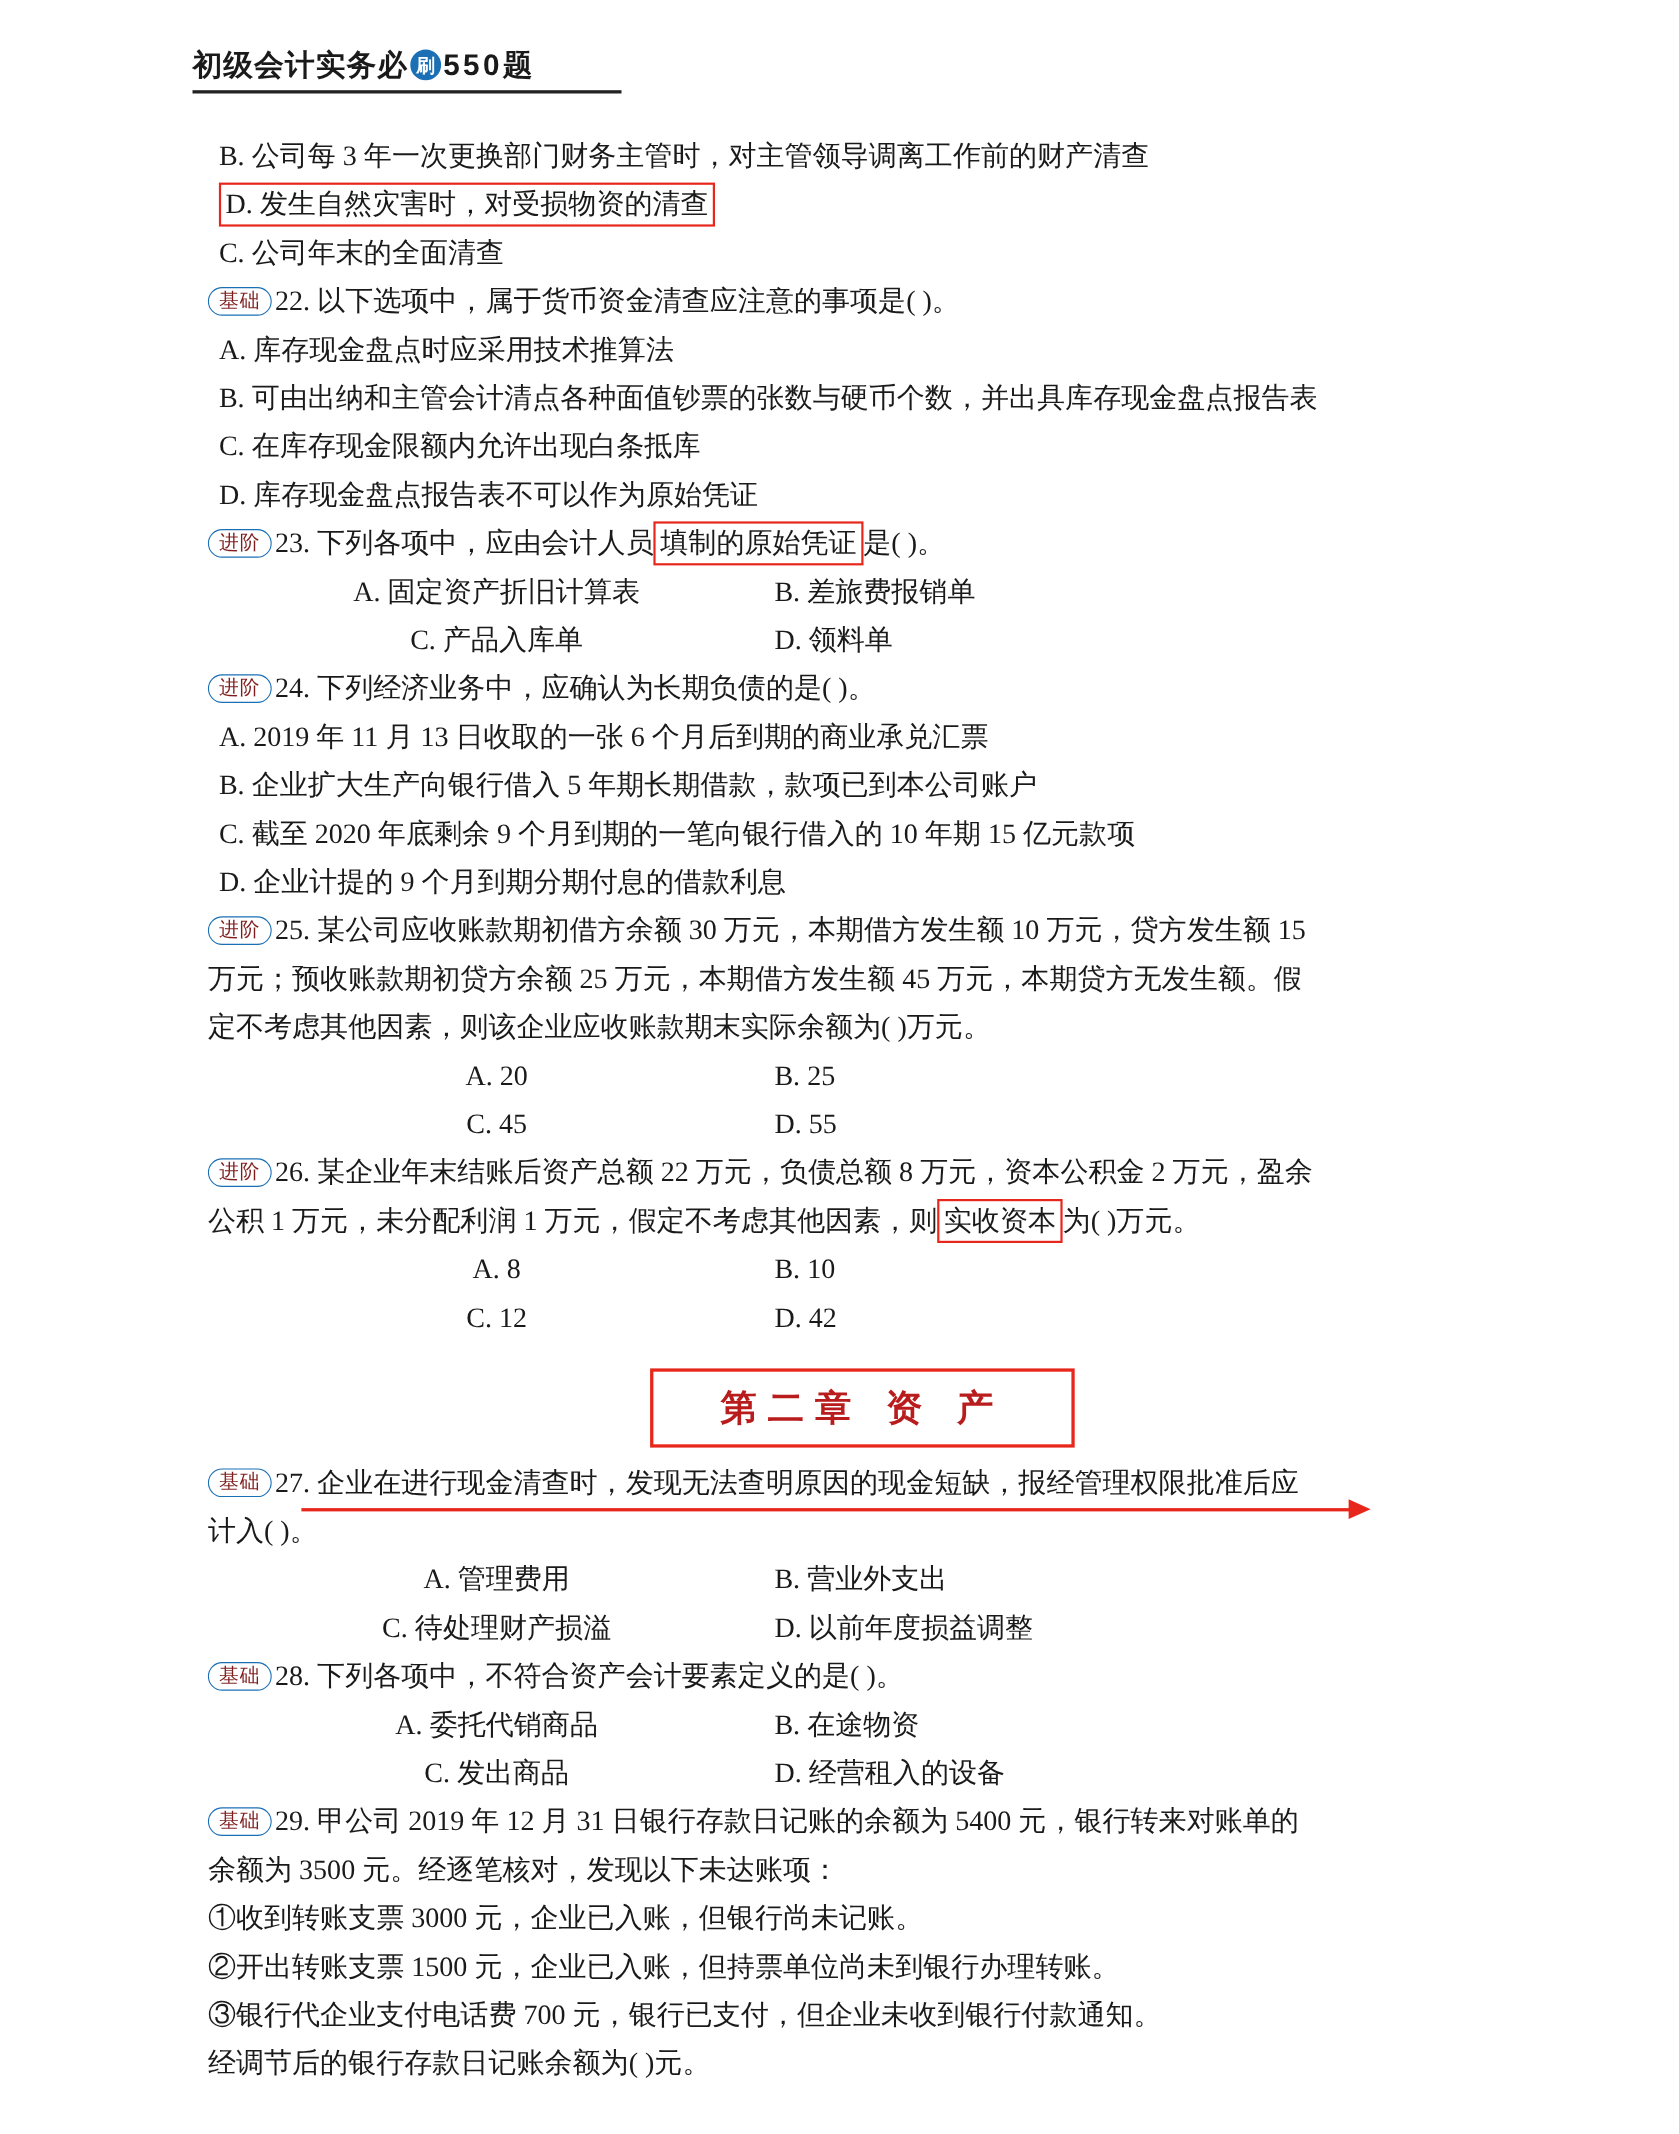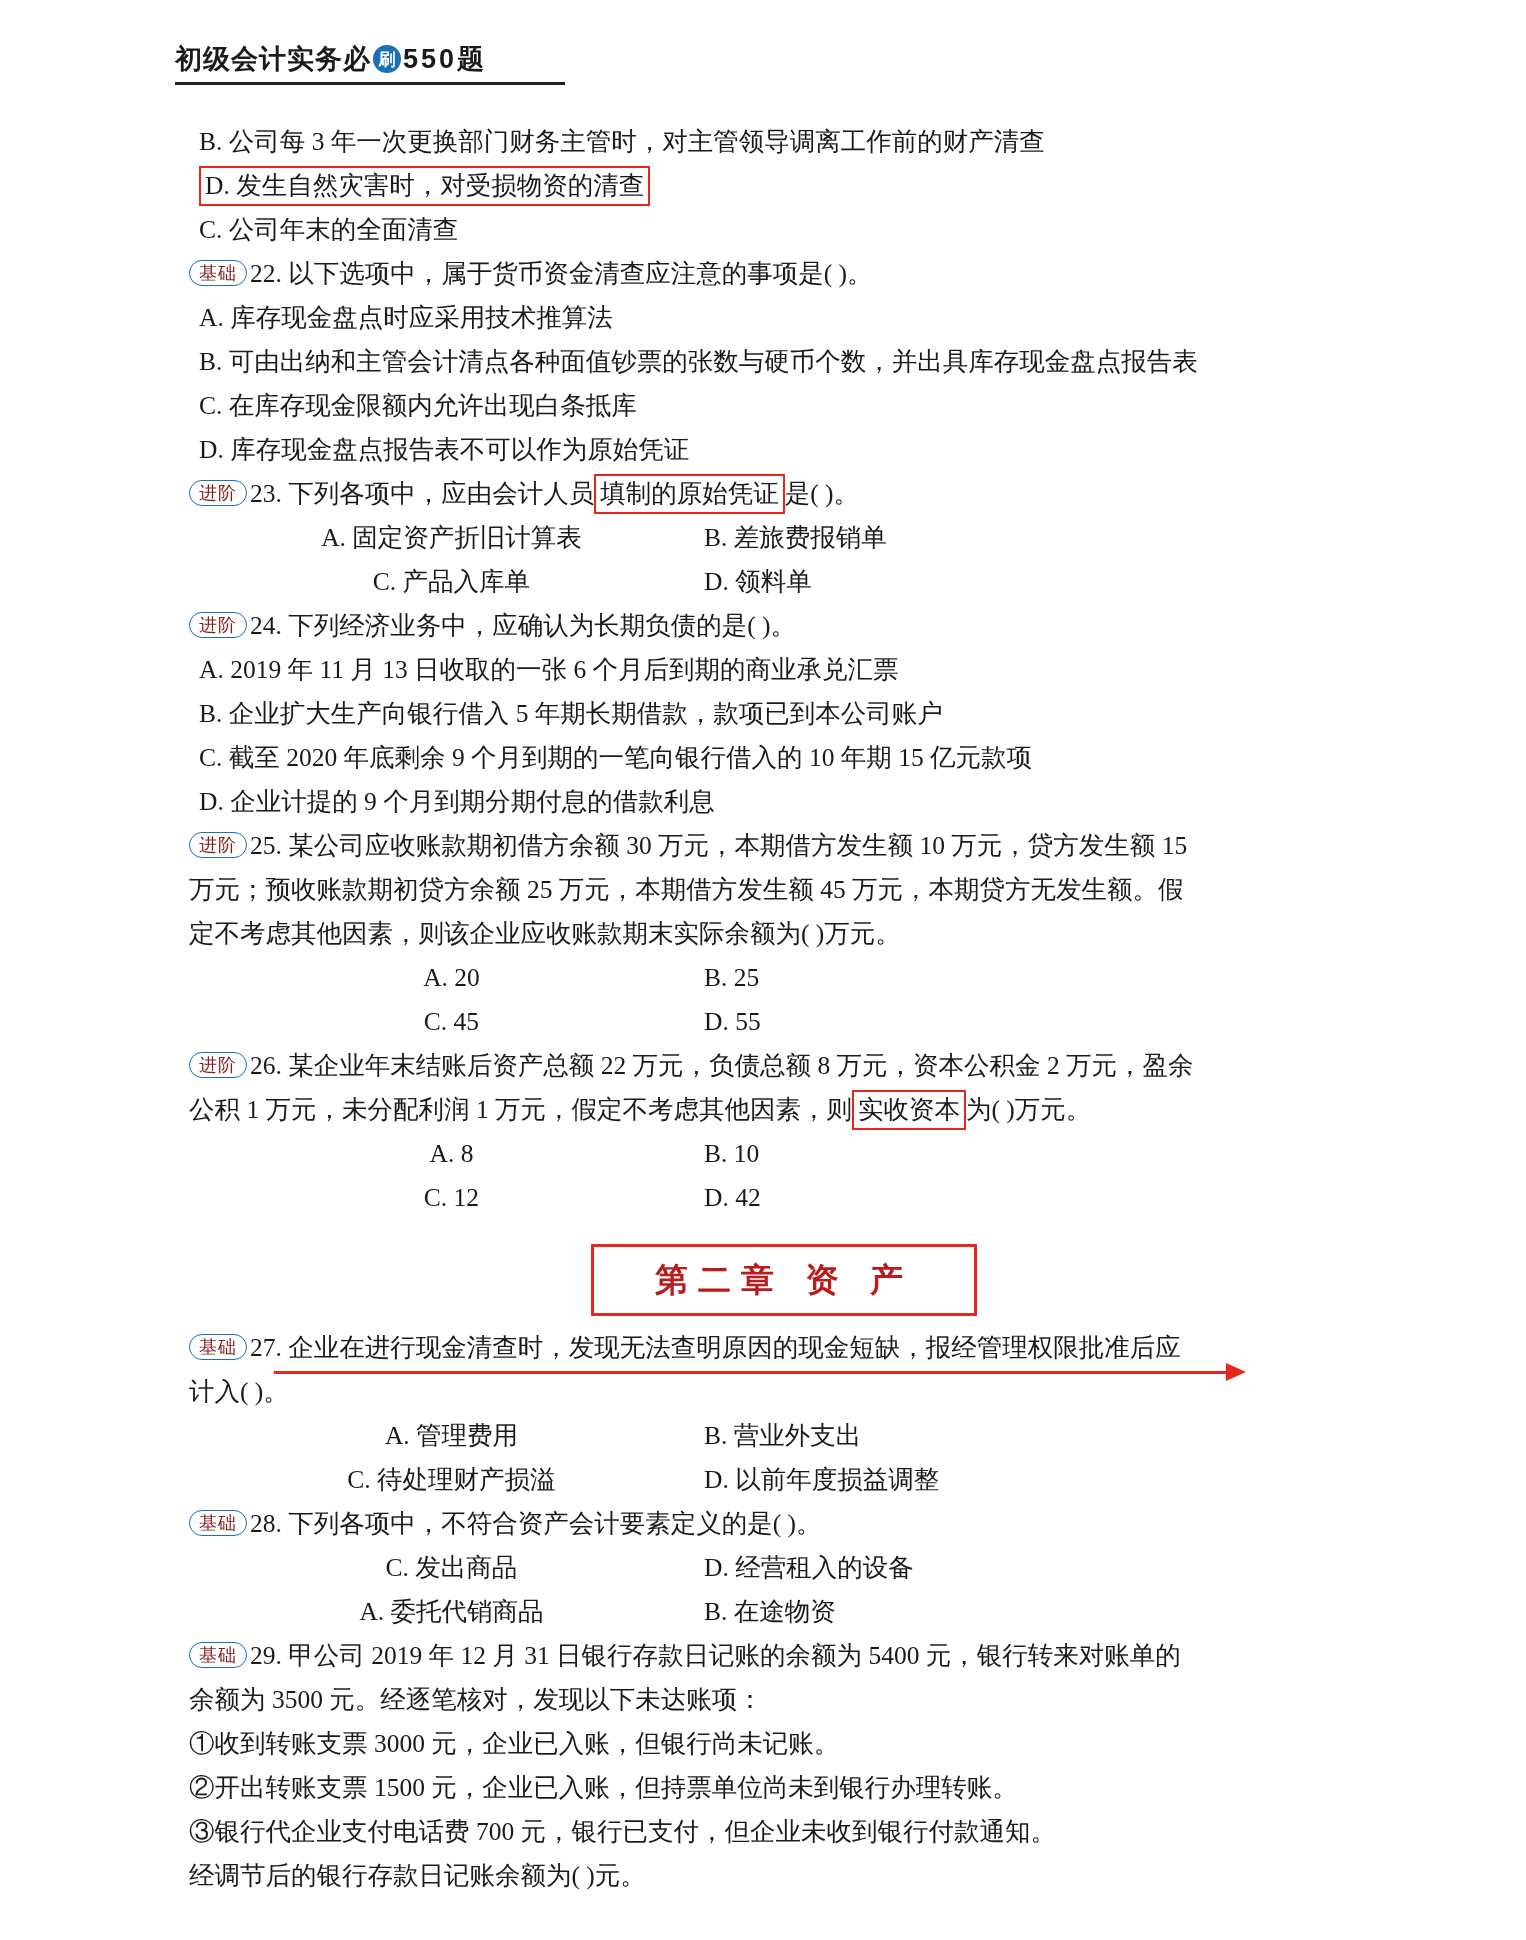--- a/index.html
+++ b/index.html
@@ -259,26 +259,26 @@
     <div class="line opt two-col">
       <span class="c1">C. 待处理财产损溢</span>
       <span class="c2">D. 以前年度损益调整</span>
     </div>
 
     <div class="line">
       <span class="tag">基础</span><span class="qnum">28.</span>
       <span>下列各项中，不符合资产会计要素定义的是(          )。</span>
     </div>
     <div class="line opt two-col">
+      <span class="c1">A. 委托代销商品</span>
+      <span class="c2">B. 在途物资</span>
+    </div>
+    <div class="line opt two-col">
       <span class="c1">C. 发出商品</span>
       <span class="c2">D. 经营租入的设备</span>
-    </div>
-    <div class="line opt two-col">
-      <span class="c1">A. 委托代销商品</span>
-      <span class="c2">B. 在途物资</span>
     </div>
 
     <div class="line">
       <span class="tag">基础</span><span class="qnum">29.</span>
       <span>甲公司 2019 年 12 月 31 日银行存款日记账的余额为 5400 元，银行转来对账单的</span>
     </div>
     <div class="line">余额为 3500 元。经逐笔核对，发现以下未达账项：</div>
     <div class="line">①收到转账支票 3000 元，企业已入账，但银行尚未记账。</div>
     <div class="line">②开出转账支票 1500 元，企业已入账，但持票单位尚未到银行办理转账。</div>
     <div class="line">③银行代企业支付电话费 700 元，银行已支付，但企业未收到银行付款通知。</div>

